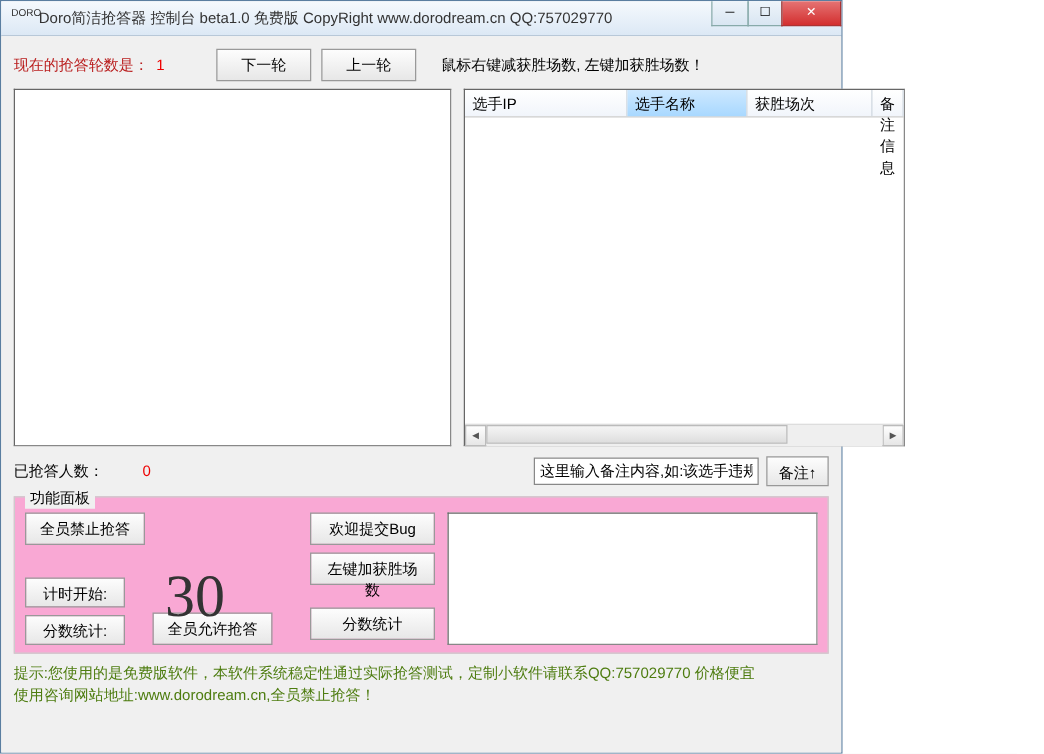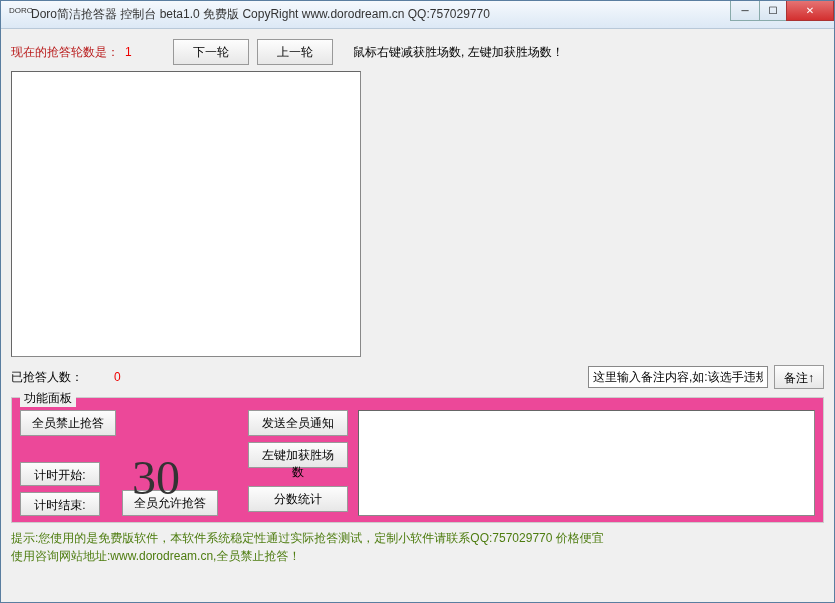--- a/index.html
+++ b/index.html
@@ -1,17 +1,17 @@
 <!DOCTYPE html>
 <html><head>
 <meta charset="utf-8">
 <style>
 * { box-sizing: border-box; margin: 0; padding: 0; }
 body { font-family: "Microsoft YaHei", SimSun, sans-serif; font-size: 12px; background: #fff; overflow: hidden; }
-.window { width: 835px; height: 603px; border: 1px solid #5a7ea0; display: flex; flex-direction: column; }
+.window { width: 674px; height: 603px; border: 1px solid #5a7ea0; display: flex; flex-direction: column; }
 .titlebar { height: 28px; background: linear-gradient(#f5f9fd, #dce8f5); display: flex; align-items: center; padding-left: 8px; border-bottom: 1px solid #b8c8d8; }
 .titlebar-icon { width: 16px; height: 16px; margin-right: 6px; font-size: 8px; line-height: 8px; color: #333; }
 .titlebar-text { flex: 1; color: #333; font-size: 12px; }
 .titlebar-btns { display: flex; height: 20px; margin-top: -8px; }
 .tbtn { width: 30px; height: 20px; border: 1px solid #8aa; border-top: none; background: linear-gradient(#eef4fa,#d9e6f2); display: flex; align-items: center; justify-content: center; font-size: 10px; margin-left: -1px; }
 .tbtn.max { width: 28px; }
 .tbtn.close { width: 48px; background: linear-gradient(#e57373,#d32f2f); color: #fff; border-color: #a33; }
 .client { flex: 1; background: #f0f0f0; padding: 10px 10px 4px 10px; display: flex; flex-direction: column; position: relative; }
 
 .toprow { display: flex; align-items: center; gap: 0; margin-bottom: 6px; }
@@ -32,21 +32,21 @@
 .sb-btn { width: 17px; height: 17px; background: linear-gradient(#fefefe,#e6e6e6); border: 1px solid #bbb; display:flex;align-items:center;justify-content:center;font-size:9px;color:#555; }
 .sb-track { flex: 1; height: 17px; background: #efefef; position: relative; }
 .sb-thumb { position: absolute; left: 0; top: 0; height: 15px; width: 76%; background: linear-gradient(#f5f5f5,#dedede); border: 1px solid #bbb; }
 
 .countrow { display: flex; align-items: center; margin-top: 8px; gap: 11px; }
 .count-val { color: #e00; margin-left: 20px; }
 .remark-box { margin-left: auto; display: flex; align-items: center; gap: 6px; }
 .remark-input { width: 180px; height: 22px; border: 1px solid #888; padding: 2px 4px; font-family: inherit; font-size: 12px; }
 .remark-btn { width: 50px; height: 24px; }
 
-.panel { border: 1px solid #ccc; background: #ec4899; margin-top: 8px; position: relative; padding: 12px 8px 8px 8px; height: 126px; display: flex; }
+.panel { border: 1px solid #ccc; background: #f9a8d4; margin-top: 8px; position: relative; padding: 12px 8px 8px 8px; height: 126px; display: flex; }
 .panel-title { position: absolute; top: -8px; left: 8px; background: #f0f0f0; padding: 0 4px; }
 .col1 { display: flex; flex-direction: column; gap: 6px; width: 96px; }
 .col1b { display: flex; flex-direction: column; gap: 6px; width: 96px; margin-left: 6px; justify-content: flex-end; }
 .colbig { margin-left: 8px; display:flex; align-items:center; }
 .bignum { font-size: 48px; font-family: "Times New Roman", serif; color: #333; padding: 0 6px; }
 .col2 { display: flex; flex-direction: column; gap: 6px; width: 100px; margin-left: 30px; }
 .panel-btn { height: 26px; }
 .small-btn { height: 24px; width: 80px; }
 .rightarea { flex: 1; margin-left: 10px; }
 .rightarea textarea { width: 100%; height: 100%; border: 1px solid #888; resize: none; font-family: inherit; font-size: 12px; padding: 2px; background:#fff; border-top-color:#666; border-left-color:#666; }
@@ -72,47 +72,63 @@
     <div class="toprow">
       <span class="round-label">现在的抢答轮数是：</span>
       <span class="round-num">1</span>
       <button class="btn round-btn">下一轮</button>
       <button class="btn round-btn">上一轮</button>
       <span class="hint-right">鼠标右键减获胜场数, 左键加获胜场数！</span>
     </div>
 
     <div class="midrow">
       <div class="leftlist"></div>
+      <div class="rightpane">
+        <div class="table-head">
+          <div class="th" style="width:130px">选手IP</div>
+          <div class="th sel" style="width:96px">选手名称</div>
+          <div class="th" style="width:100px">获胜场次</div>
+          <div class="th" style="flex:1">备注信息</div>
+        </div>
+        <div class="table-body"></div>
+        <div class="hscroll">
+          <div class="sb-btn">◄</div>
+          <div class="sb-track">
+            <div class="sb-thumb"></div>
+          </div>
+          <div class="sb-btn">►</div>
+        </div>
+      </div>
     </div>
 
     <div class="countrow">
       <span>已抢答人数：</span>
       <span class="count-val">0</span>
       <div class="remark-box">
         <input class="remark-input" value="这里输入备注内容,如:该选手违规!" style="">
         <button class="btn remark-btn">备注↑</button>
       </div>
     </div>
 
     <fieldset class="panel">
       <span class="panel-title">功能面板</span>
       <div class="col1">
         <button class="btn panel-btn">全员禁止抢答</button>
         <div style="height:14px"></div>
         <button class="btn small-btn">计时开始:</button>
-        <button class="btn small-btn">计时结束:</button>
+        <button class="btn small-btn">分数统计:</button>
       </div>
       <div class="col1b">
         <button class="btn panel-btn">全员允许抢答</button>
       </div>
       <div class="colbig" style="position:absolute; left:106px; top:52px;">
         <div class="bignum">30</div>
       </div>
       <div class="col2">
-        <button class="btn panel-btn">发送全员通知</button>
+        <button class="btn panel-btn">欢迎提交Bug</button>
         <button class="btn panel-btn">左键加获胜场数</button>
         <div style="height:6px"></div>
         <button class="btn panel-btn">分数统计</button>
       </div>
       <div class="rightarea">
         <textarea style=""></textarea>
       </div>
     </fieldset>
 
     <div class="footer">

